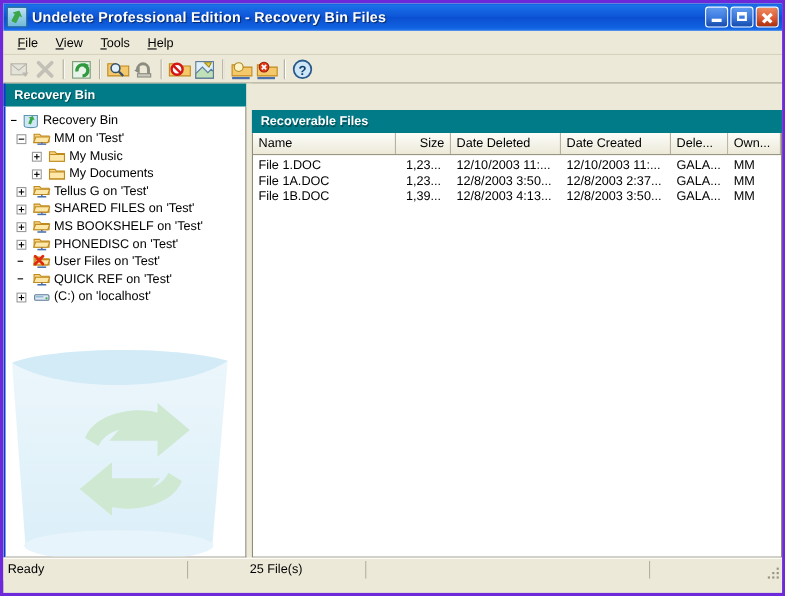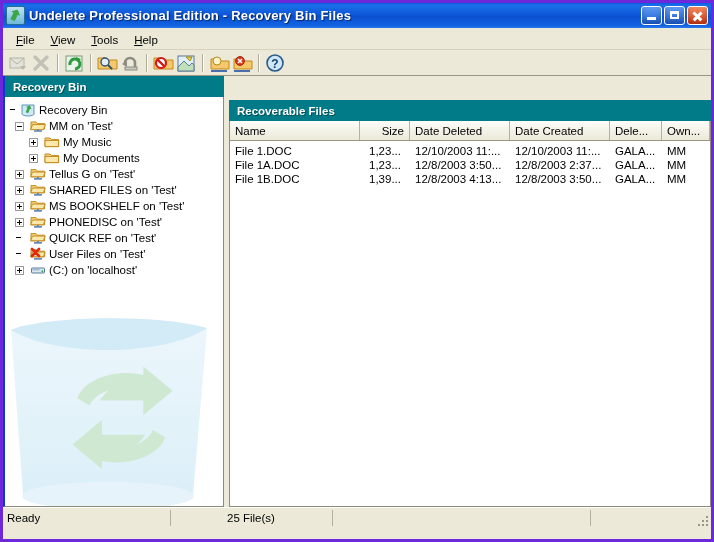--- a/index.html
+++ b/index.html
@@ -340,39 +340,39 @@
 
           <div class="tnode">
             <span class="ind" style="width:6px"></span>
             <span class="exp none"></span>
             <span class="ind" style="width:4px"></span>
             <span class="ico">
               <svg width="16" height="14" viewBox="0 0 16 14">
                 <path d="M1 2.6 h5 l1.4 1.6 h7.2 v5.6 h-13.6 z" fill="#f7d382" stroke="#c08a1e"></path>
                 <path d="M2.4 5 h12.8 l-1.8 4.8 h-12.8 z" fill="#fde7a9" stroke="#c08a1e"></path>
                 <rect x="4" y="11.2" width="8" height="1.4" fill="#4a6fae"></rect>
+                <path d="M2 2 L9 9 M9 2 L2 9" stroke="#e02a10" stroke-width="2.6" stroke-linecap="round"></path>
+              </svg>
+            </span>
+            <span class="lbl">User Files on 'Test'</span>
+          </div>
+
+          <div class="tnode">
+            <span class="ind" style="width:6px"></span>
+            <span class="exp none"></span>
+            <span class="ind" style="width:4px"></span>
+            <span class="ico">
+              <svg width="16" height="14" viewBox="0 0 16 14">
+                <path d="M1 2.6 h5 l1.4 1.6 h7.2 v5.6 h-13.6 z" fill="#f7d382" stroke="#c08a1e"></path>
+                <path d="M2.4 5 h12.8 l-1.8 4.8 h-12.8 z" fill="#fde7a9" stroke="#c08a1e"></path>
+                <rect x="4" y="11.2" width="8" height="1.4" fill="#4a6fae"></rect>
                 <rect x="7.3" y="10" width="1.4" height="1.4" fill="#4a6fae"></rect>
               </svg>
             </span>
             <span class="lbl">QUICK REF on 'Test'</span>
-          </div>
-
-          <div class="tnode">
-            <span class="ind" style="width:6px"></span>
-            <span class="exp none"></span>
-            <span class="ind" style="width:4px"></span>
-            <span class="ico">
-              <svg width="16" height="14" viewBox="0 0 16 14">
-                <path d="M1 2.6 h5 l1.4 1.6 h7.2 v5.6 h-13.6 z" fill="#f7d382" stroke="#c08a1e"></path>
-                <path d="M2.4 5 h12.8 l-1.8 4.8 h-12.8 z" fill="#fde7a9" stroke="#c08a1e"></path>
-                <rect x="4" y="11.2" width="8" height="1.4" fill="#4a6fae"></rect>
-                <path d="M2 2 L9 9 M9 2 L2 9" stroke="#e02a10" stroke-width="2.6" stroke-linecap="round"></path>
-              </svg>
-            </span>
-            <span class="lbl">User Files on 'Test'</span>
           </div>
 
           <div class="tnode">
             <span class="ind" style="width:6px"></span>
             <span class="exp plus"></span>
             <span class="ind" style="width:4px"></span>
             <span class="ico">
               <svg width="16" height="14" viewBox="0 0 16 14">
                 <rect x="1.5" y="5" width="13" height="5" rx="1" fill="#dce8f2" stroke="#5a7a96"></rect>
                 <rect x="2.5" y="6.2" width="7" height="1.2" fill="#8fb2cd"></rect>

